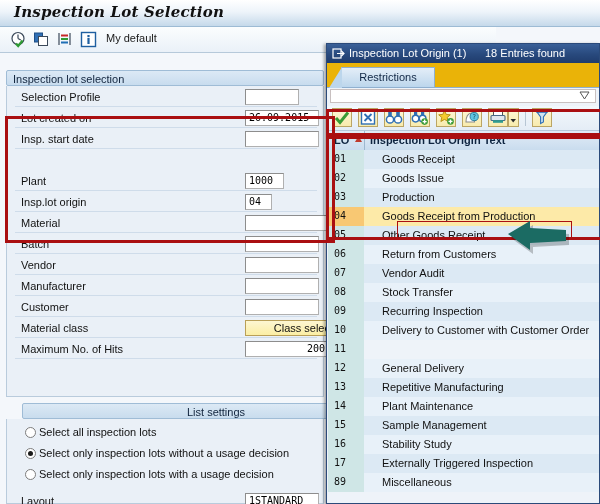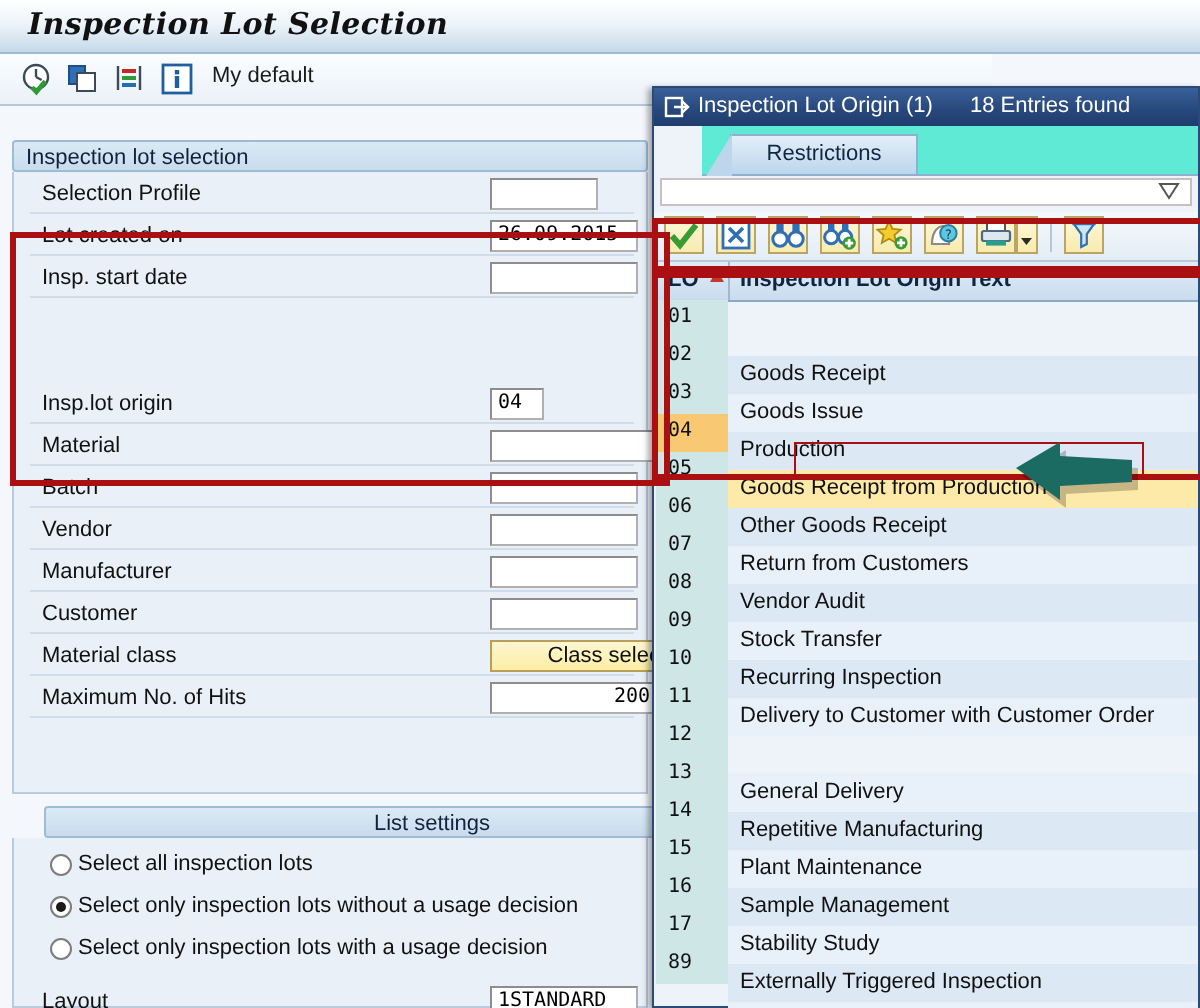--- a/index.html
+++ b/index.html
@@ -106,21 +106,21 @@
     position:absolute;left:0;top:0;right:0;height:19px;
     background:linear-gradient(to bottom,#3a6098 0%,#28497d 55%,#1f3c6c 100%);
     color:#ffffff;font-size:11px;line-height:19px;
   }
   .pop-title .pt-ico{position:absolute;left:5px;top:3px;width:13px;height:13px;}
   .pop-title .pt-txt{position:absolute;left:22px;top:0;white-space:nowrap;}
   .pop-title .pt-cnt{position:absolute;left:158px;top:0;white-space:nowrap;}
 
   .pop-tabstrip{
     position:absolute;left:0;top:19px;right:0;height:24px;
-    background:#5eead4;border-bottom:1px solid #8fb0d0;margin-left:24px;
+    background:#eab308;border-bottom:1px solid #8fb0d0;
   }
   .tab{
     position:absolute;left:14px;top:4px;height:20px;width:94px;
     background:linear-gradient(to bottom,#e4eef8 0%,#bcd6ec 100%);
     border:1px solid #8fb0d0;border-bottom:none;
     font-size:11px;color:#102644;line-height:19px;text-align:center;
     box-sizing:border-box;
   }
   .tab:before{
     content:"";position:absolute;left:-13px;top:-1px;width:0;height:0;
@@ -158,22 +158,22 @@
 
   .trow{position:absolute;left:1px;width:271px;height:19px;}
   .trow .key{
     position:absolute;left:0;top:0;width:36px;height:19px;
     background:#cfe6e6;font-size:11px;color:#111;
     line-height:18px;padding-left:6px;box-sizing:border-box;
     font-family:"DejaVu Sans Mono", monospace;font-size:10px;
   }
   .trow .txt{
     position:absolute;left:36px;top:0;right:0;height:19px;
-    background:#dce9f4;font-size:11px;color:#111;line-height:18px;padding-left:6px;
-    box-sizing:border-box;white-space:nowrap;overflow:hidden;margin-top:28px;
+    background:#dce9f4;font-size:11px;color:#111;line-height:18px;padding-left:18px;
+    box-sizing:border-box;white-space:nowrap;overflow:hidden;
   }
   .trow.alt .txt{background:#e8f1f9;}
   .trow.sel .key{background:#f8c873;}
   .trow.sel .txt{background:#fdeaa8;}
 
   
   .arrow{position:absolute;z-index:40;}
 </style>
 </head>
 <body>
@@ -231,20 +231,25 @@
         <div class="frow" style="top: 23px;">
           <span class="lab">Lot created on</span>
           <span class="fld left" style="left: 238px; width: 74px;">26.09.2015</span>
           <span class="sepl"></span>
         </div>
         <div class="frow" style="top: 44px;">
           <span class="lab">Insp. start date</span>
           <span class="fld left" style="left: 238px; width: 74px;"></span>
           <span class="sepl"></span>
         </div>
+        <div class="frow" style="top: 86px;">
+          <span class="lab">Plant</span>
+          <span class="fld left" style="left: 238px; width: 39px;">1000</span>
+          <span class="sepl"></span>
+        </div>
         <div class="frow" style="top: 107px;">
           <span class="lab">Insp.lot origin</span>
           <span class="fld left" style="left: 238px; width: 27px;">04</span>
           <span class="sepl"></span>
         </div>
         <div class="frow" style="top: 128px;">
           <span class="lab">Material</span>
           <span class="fld left" style="left: 238px; width: 84px;"></span>
           <span class="sepl"></span>
         </div>

